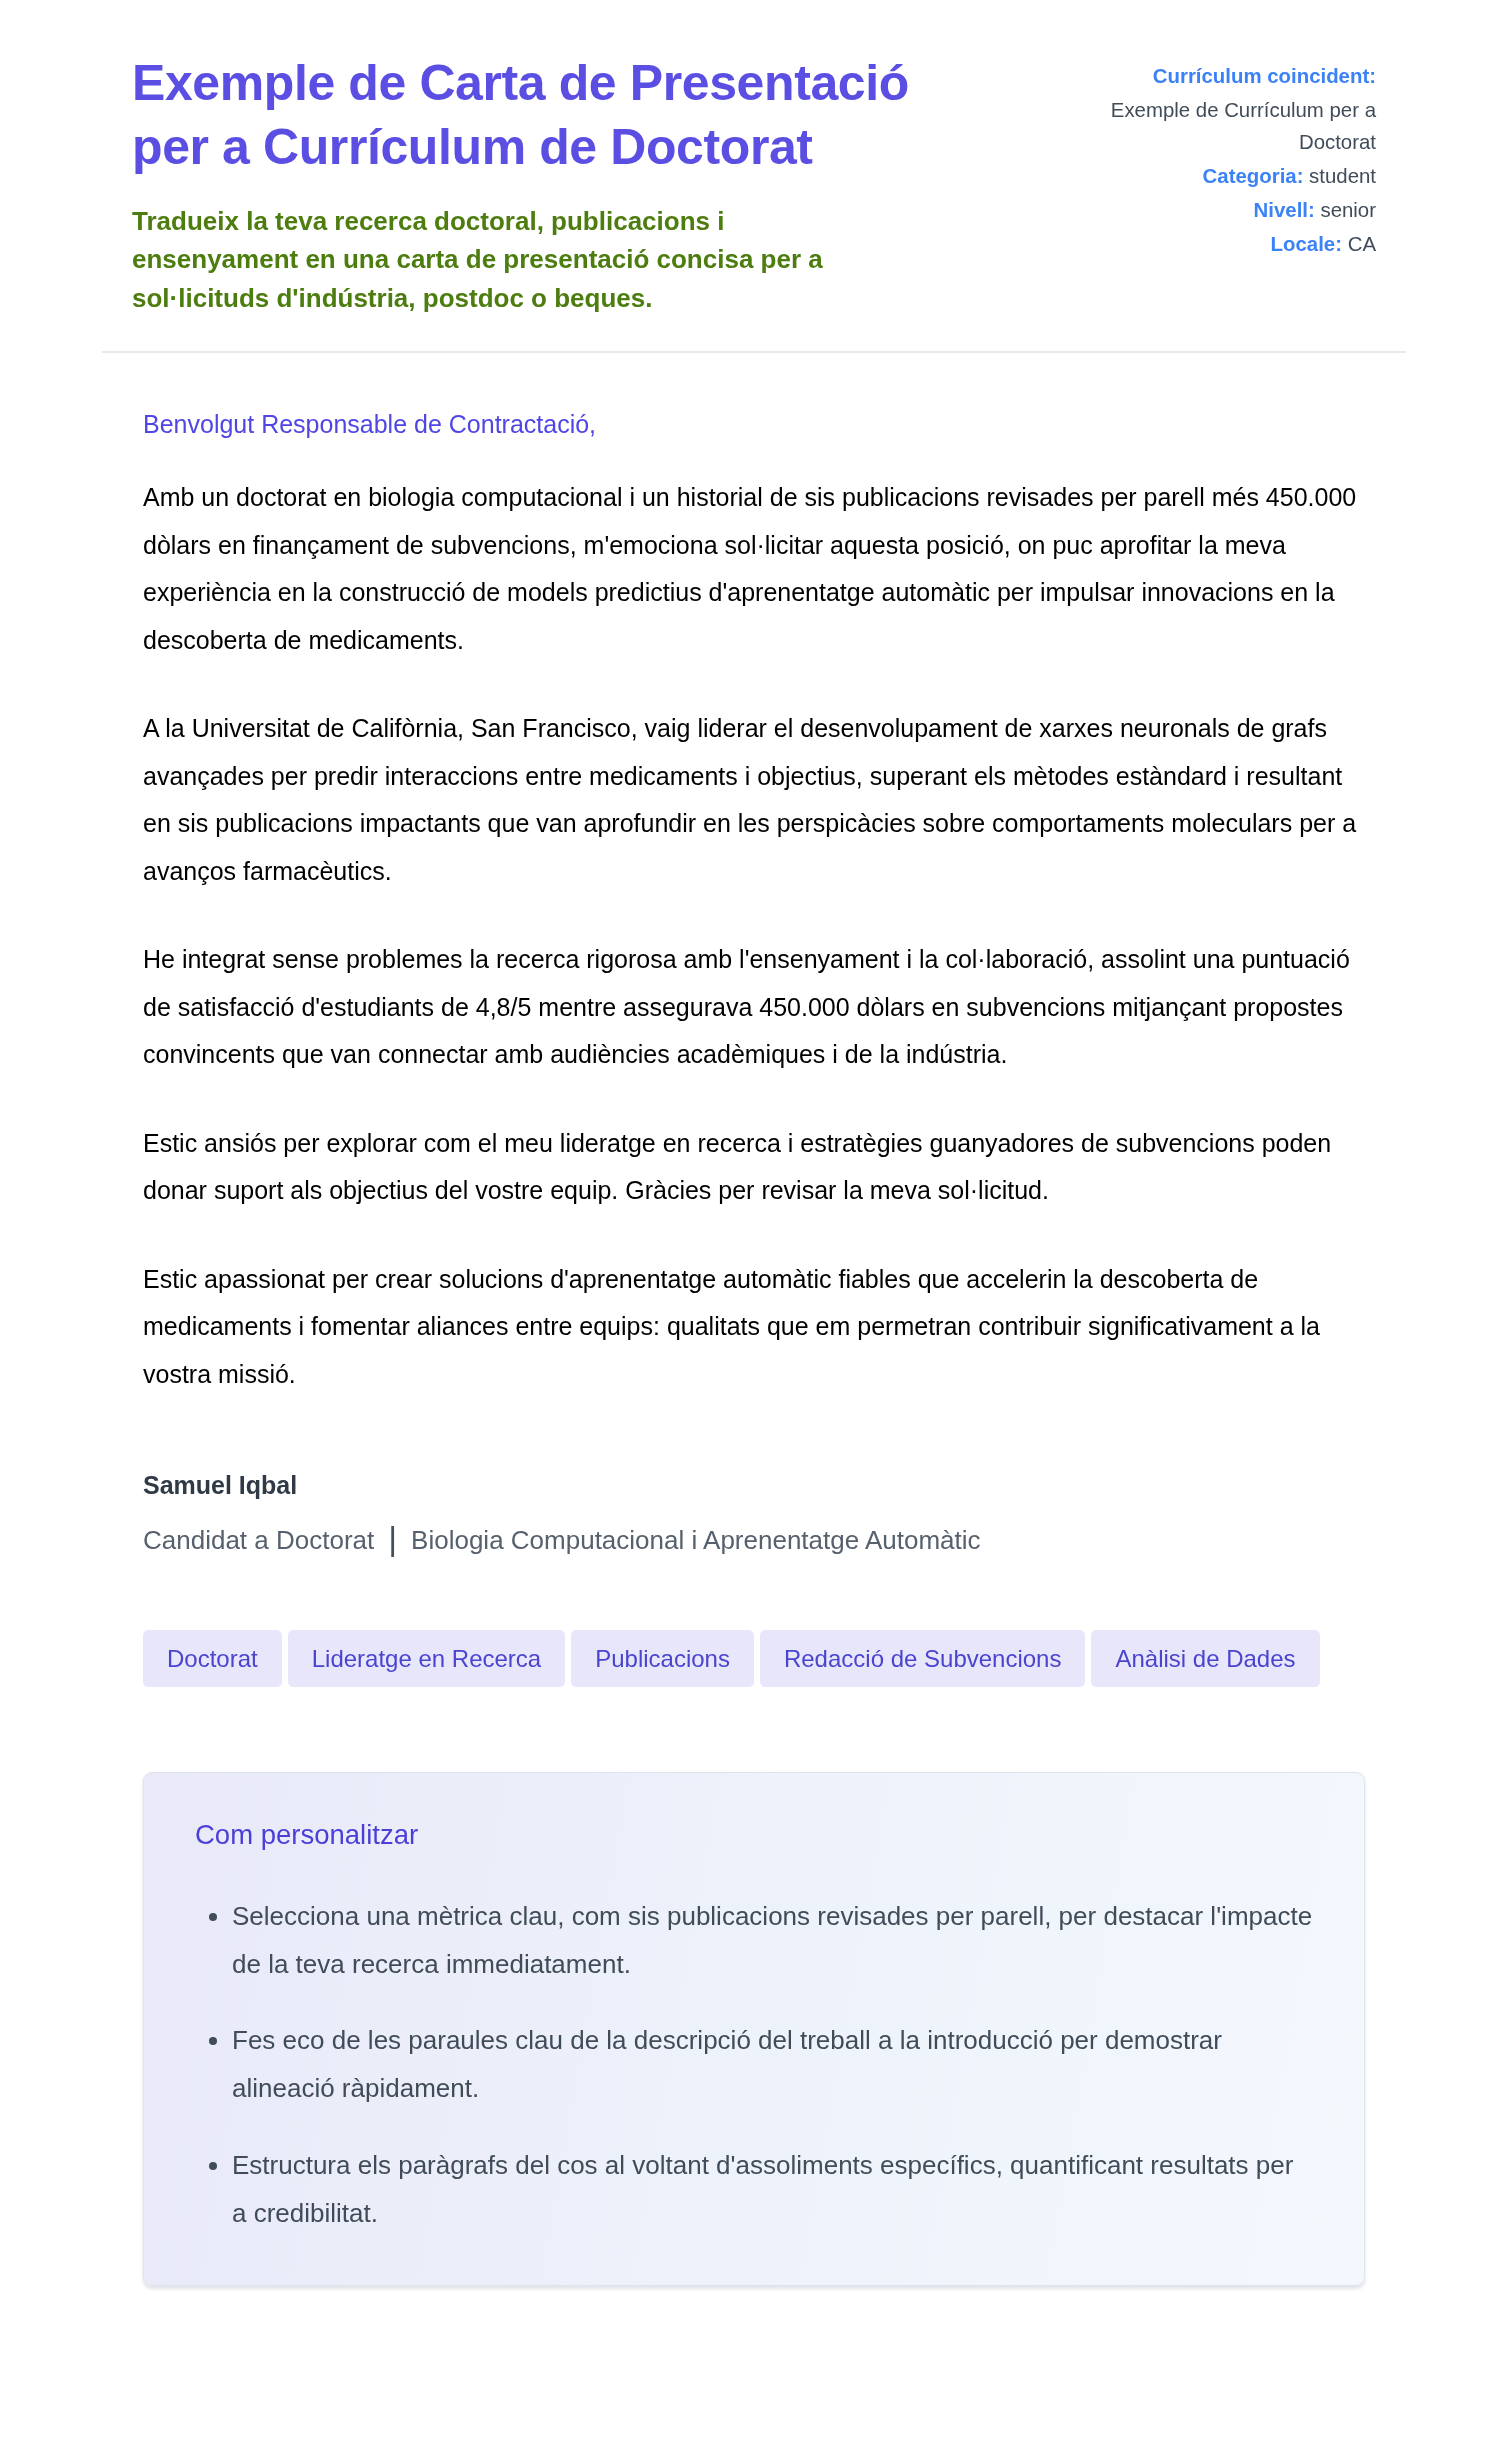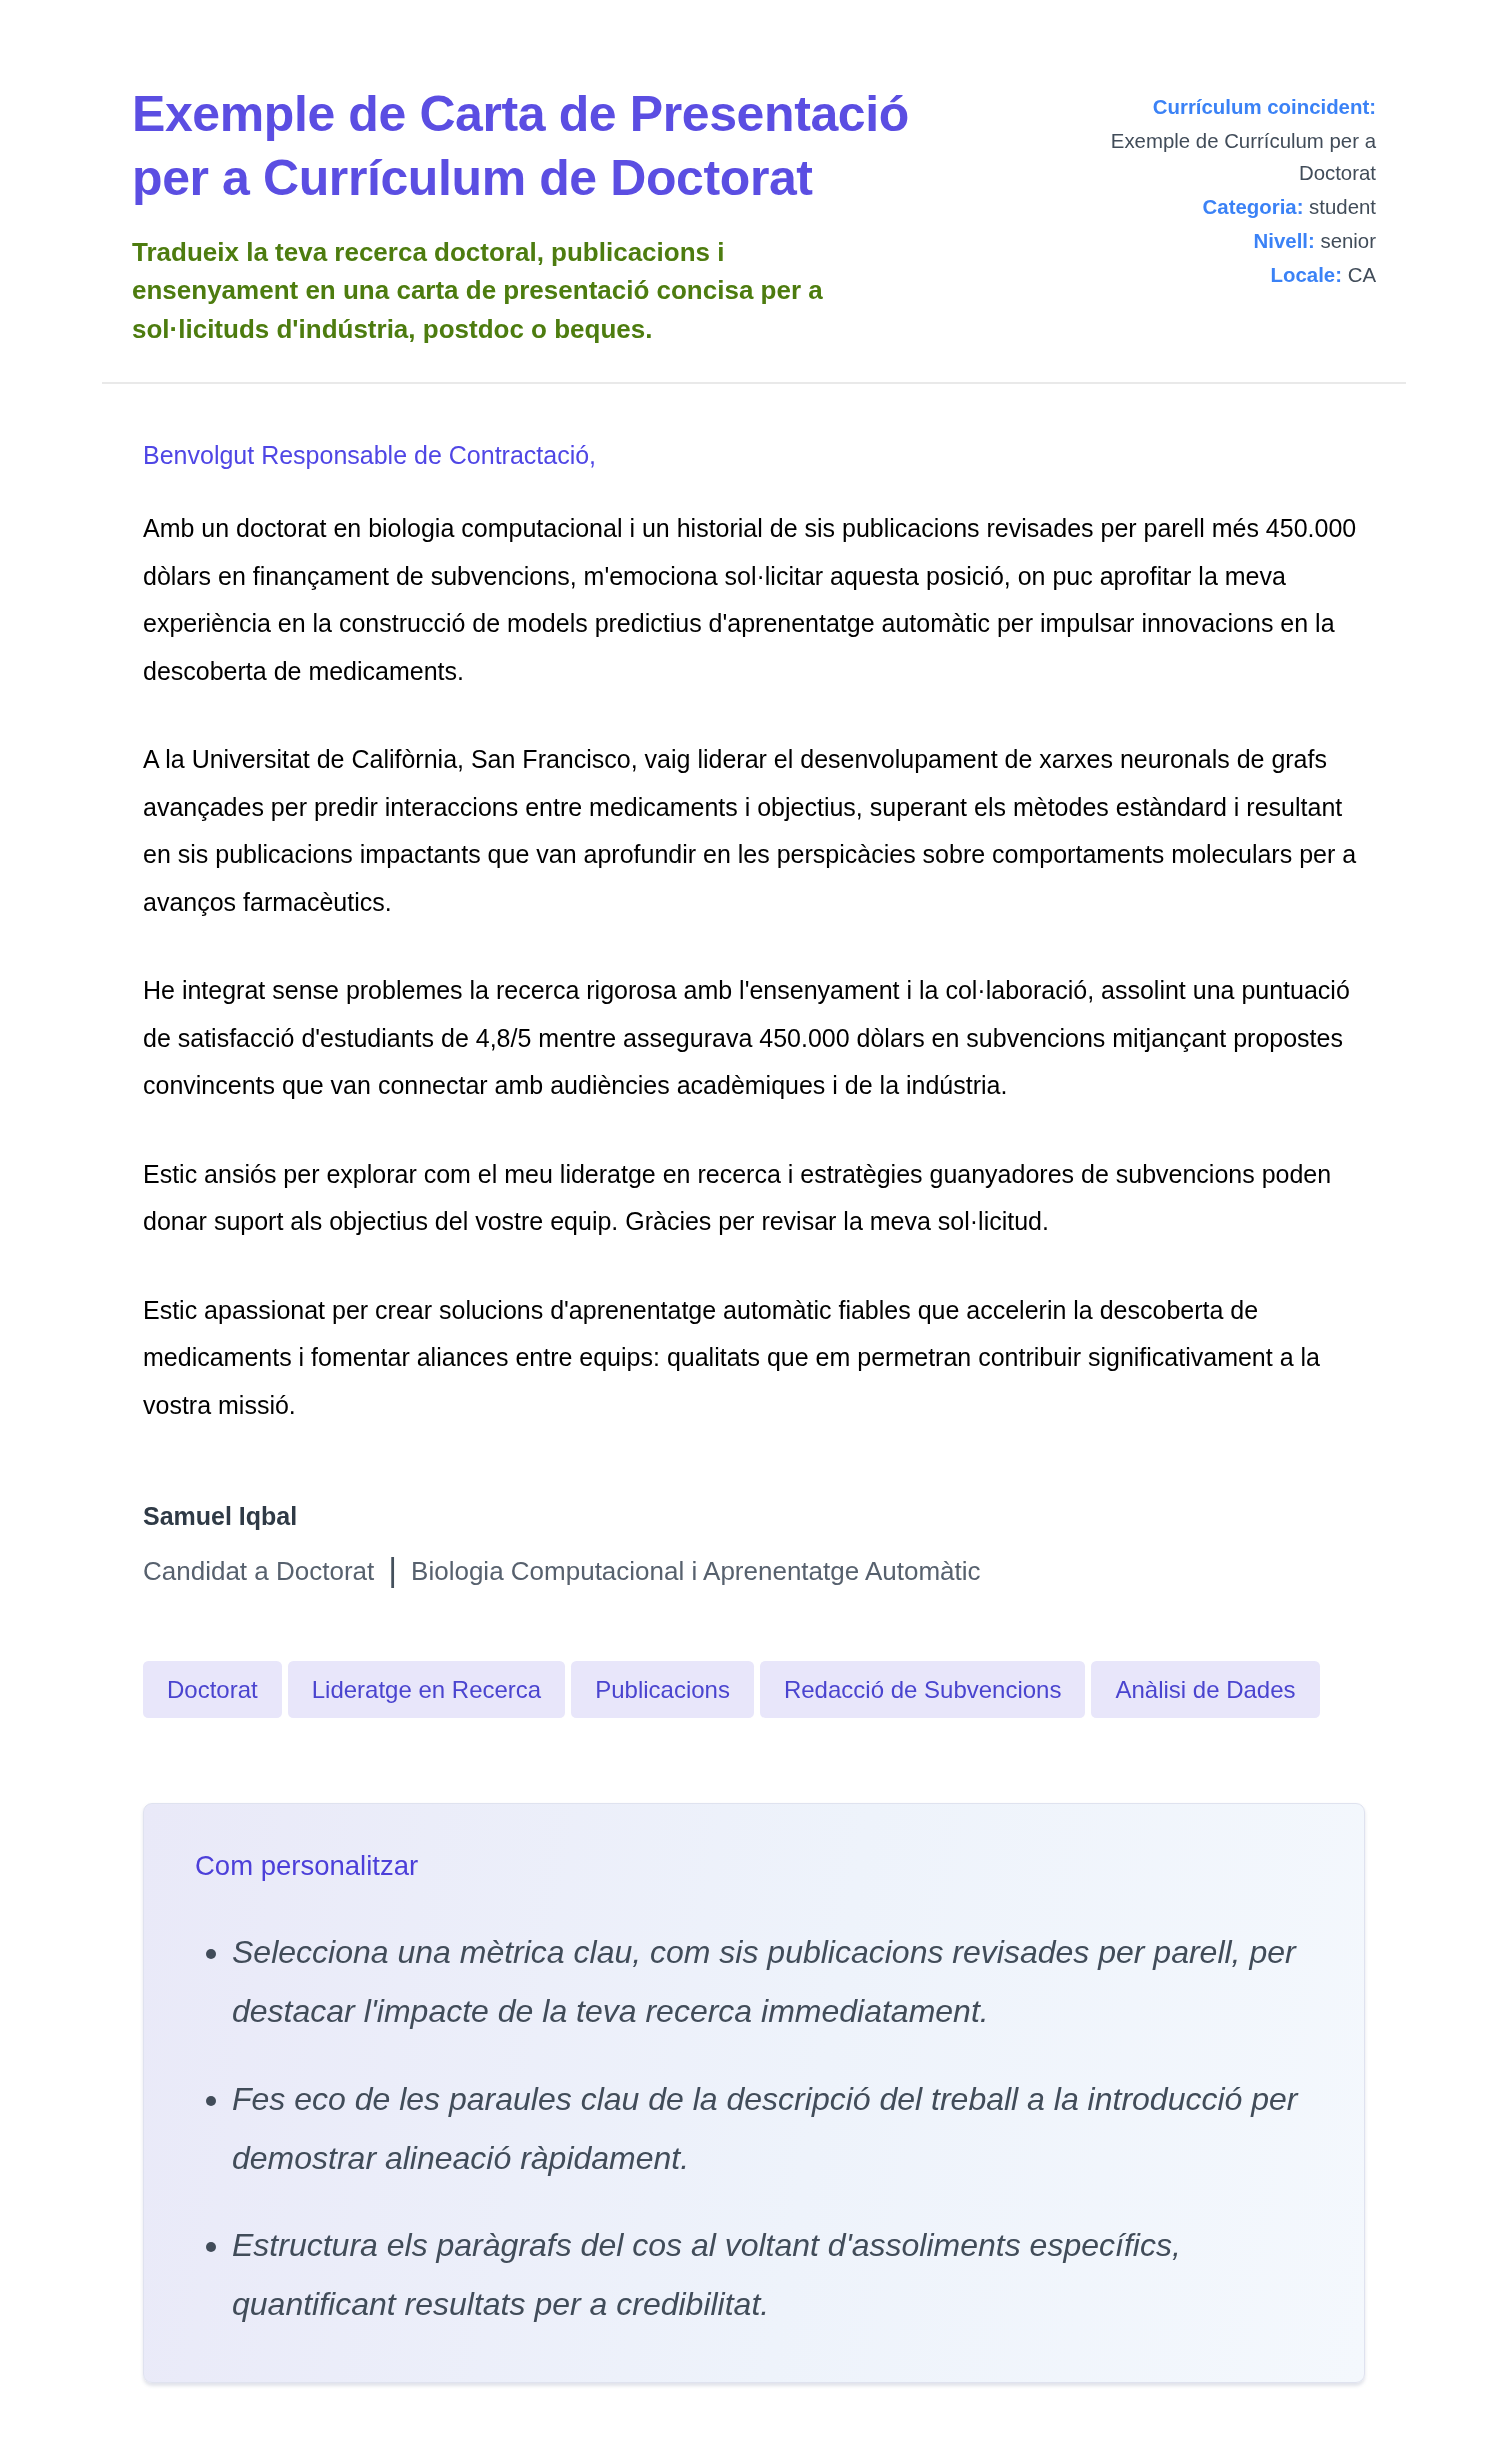--- a/index.html
+++ b/index.html
@@ -8,22 +8,22 @@
   .page {
     position: relative;
     width: 1508px;
     height: 2438px;
     margin: 0 auto;
     background: #ffffff;
     overflow: hidden;
   }
   .container {
     width: 1304px;
-    margin: 0 auto;
-    padding-top: 82px;
+    margin: 12px auto;
+    padding-top: 39px;
   }
   
   .header {
     display: flex;
     justify-content: space-between;
     align-items: flex-start;
     padding: 0 30px;
   }
   .title-block { width: 798px; }
   .page-title {
@@ -122,26 +122,25 @@
     box-shadow: 0 2.7px 3.5px rgba(90, 100, 140, 0.18);
   }
   .callout-title {
     font-size: 27.5px;
     font-weight: 400;
     color: #4c3fd9;
     margin-bottom: 41px;
   }
   .callout ul { list-style: disc; padding-left: 37px; }
   .callout li {
-    font-size: 32px;
+    font-size: 26px;
     line-height: 1.85;
     color: #414c59;
     margin-bottom: 28px;
     max-width: 1144px;
-    font-style: italic;
   }
   .callout li::marker { color: #414c59; }
   .callout li:last-child { margin-bottom: 0; }
 </style>
 </head>
 <body>
 
 <div class="page">
   <div class="container">
 

